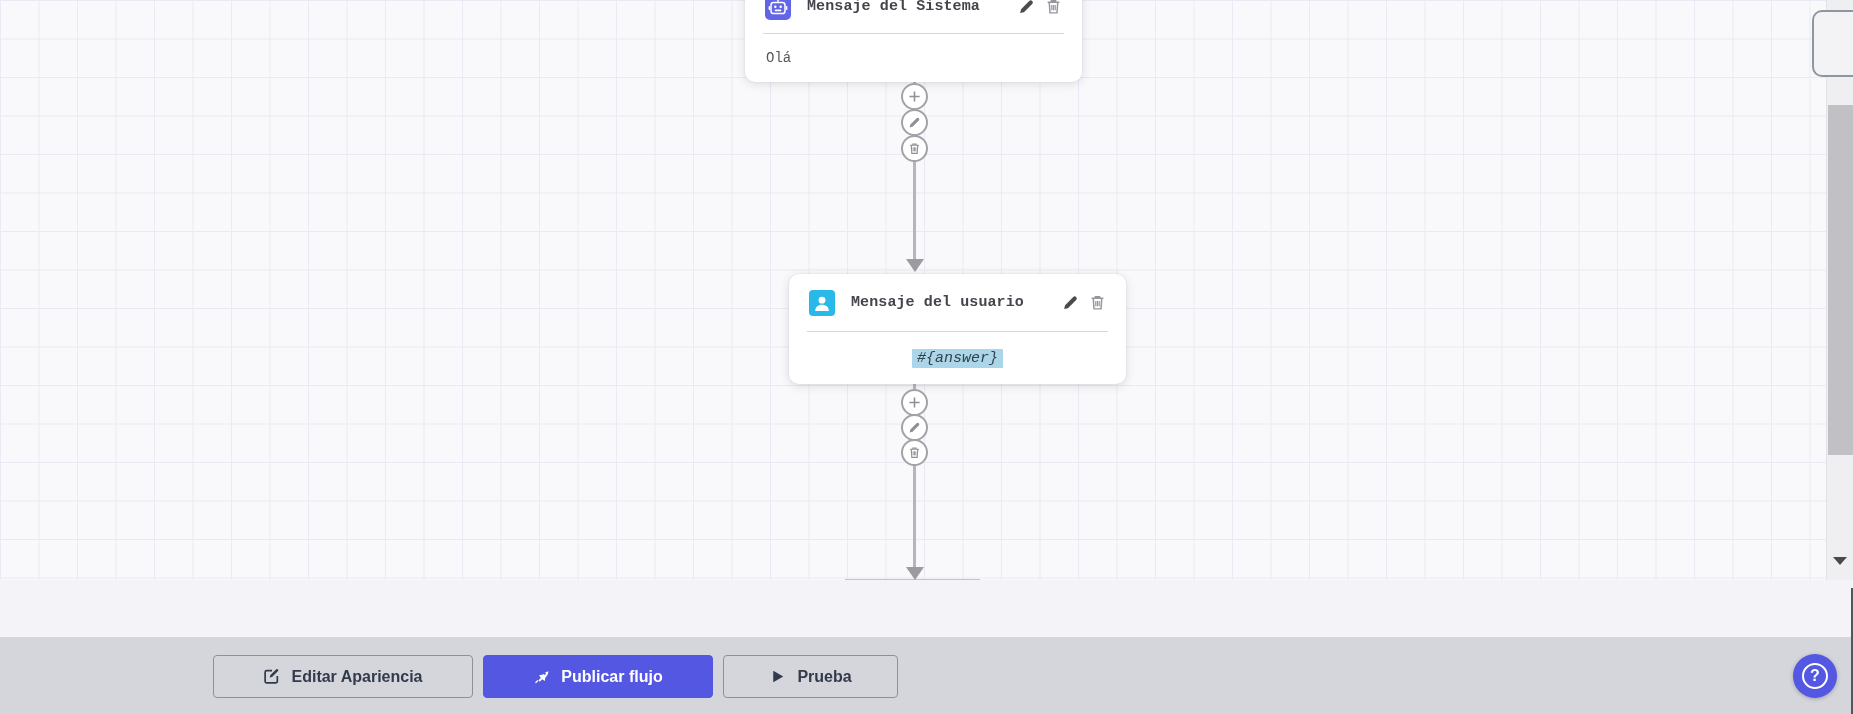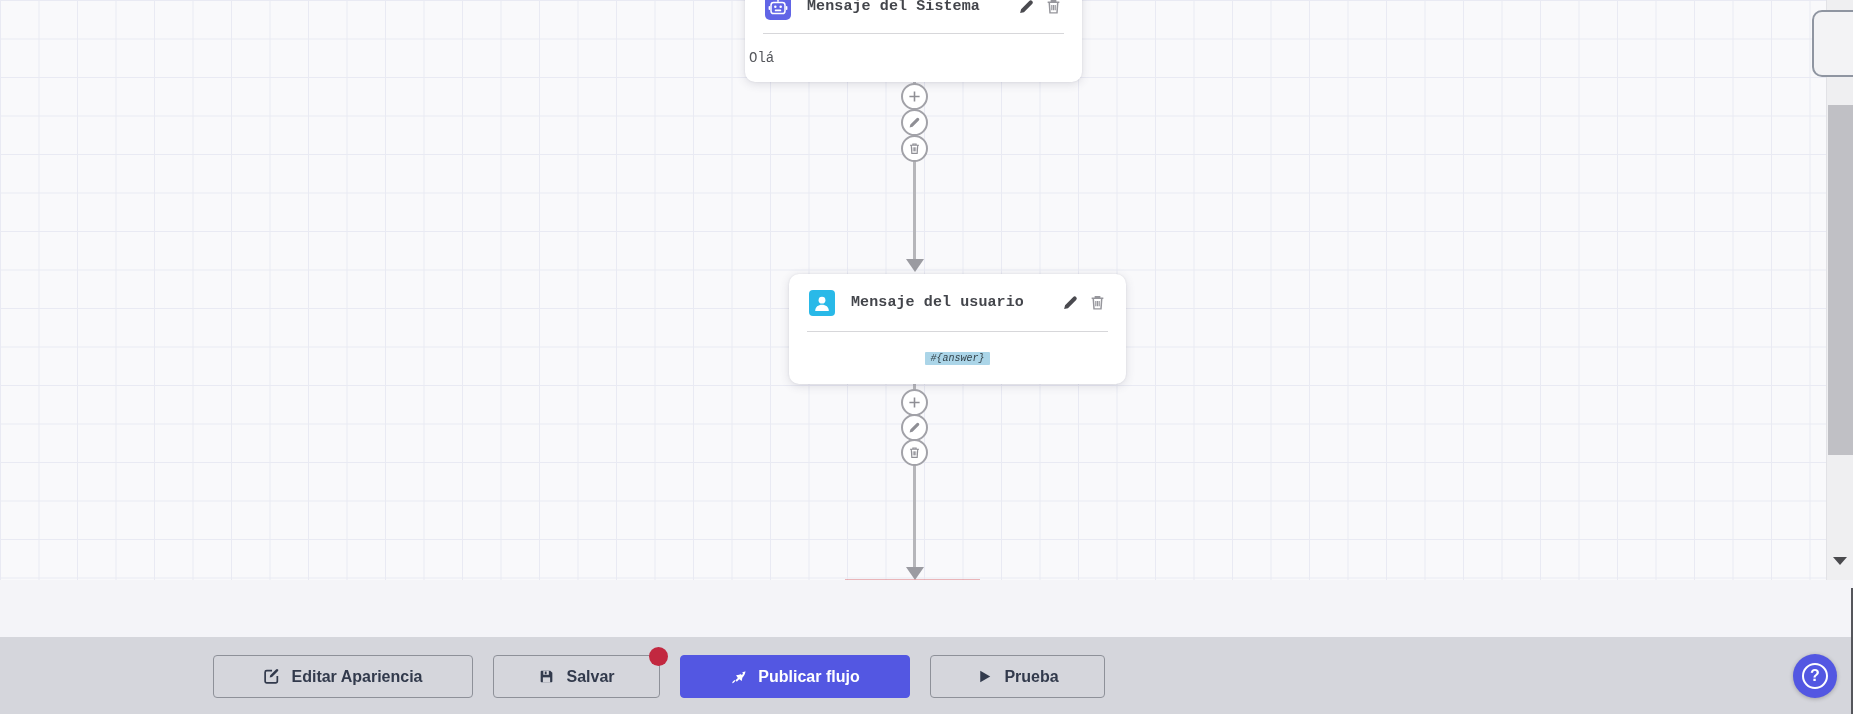--- a/index.html
+++ b/index.html
@@ -27,27 +27,27 @@
   .node-title{ margin-left:16px; font-size:15px; font-weight:700; color:#43454b; letter-spacing:.1px; }
   .node-actions{ margin-left:auto; display:flex; align-items:center; gap:10px; }
   .act{ width:17px; height:17px; cursor:pointer; }
   .act.pencil{ color:#4a4a4f; }
   .act.trash{ color:#96969c; }
   .node-divider{ border-top:1px solid #d7d7da; margin:0 18px; }
   .node-body{ display:flex; align-items:center; font-size:14px; color:#55575c; }
 
   #node-system{ top:-20px; height:102px; }
   #node-system .node-header{ height:53px; }
-  #node-system .node-body{ height:48px; padding-left:4px; }
+  #node-system .node-body{ height:48px; padding-left:21px; }
 
   #node-user{ top:274px; height:110px;margin-left:44px; }
   #node-user .node-header{ height:57px; }
   #node-user .node-body{ height:52px; justify-content:center; }
   .hl-chip{ background:var(--hl); font-style:italic; color:#33424a;
-    font-size:10px; padding:1px 5px; border-radius:1px; }
+    font-size:15px; padding:1px 5px; border-radius:1px; }
 
   
   .vline{ position:absolute; left:913px; width:2.5px; background:#b6b6ba; }
   #line-1{ top:82px; height:178px; }
   #line-2{ top:384px; height:184px; }
   .arrowhead{ position:absolute; left:906px; width:0; height:0;
     border-left:9px solid transparent; border-right:9px solid transparent;
     border-top:13px solid #9b9ba1; }
   #arrow-1{ top:259px; }
   #arrow-2{ top:567px; }
@@ -69,21 +69,21 @@
     border-top:8px solid #4a4a4e; }
   .minimap{ position:absolute; left:1812px; top:10px; width:55px; height:67px;
     background:#f3f3f5; border:2px solid #8f95a1; border-radius:10px; }
   .page-edge{ position:absolute; left:1851px; top:588px; width:2px; height:126px; background:#55565c; }
 
   
   .gap-strip{ position:absolute; left:0; top:580px; width:1853px; height:57px; background:#f4f4f8; }
   .toolbar{ position:absolute; left:0; top:637px; width:1853px; height:77px; background:var(--toolbar-bg); }
 
   
-  .btn-row{ position:absolute; left:213px; top:18px; display:flex; gap:20px; height:33px; }
+  .btn-row{ position:absolute; left:213px; top:18px; display:flex; gap:10px; height:33px; }
   .tbtn{ height:43px; display:flex; align-items:center; justify-content:center; gap:11px;
     border:1.5px solid #8e9199; border-radius:4px; background:transparent;
     color:#323a4c; font-family:"Liberation Sans", sans-serif;
     font-size:16px; font-weight:700; cursor:pointer; position:relative; }
   .tbtn svg{ width:17px; height:17px; flex:0 0 17px; }
   .tbtn.primary{ background:var(--primary); border-color:var(--primary); color:#fff; }
   .badge-dot{ position:absolute; right:-9px; top:-9px; width:19px; height:19px;
     border-radius:50%; background:var(--badge-red); }
 
   
@@ -205,30 +205,20 @@
 
     <button class="tbtn" style="width:260px">
       <svg viewBox="0 0 16 16">
         <path d="M13.5 7.5v5a1.5 1.5 0 0 1-1.5 1.5H3.5A1.5 1.5 0 0 1 2 12.5V4a1.5 1.5 0 0 1 1.5-1.5h5" fill="none" stroke="currentColor" stroke-width="1.6"></path>
         <path d="M14.4 1.6a1.7 1.7 0 0 0-2.4 0L6.8 6.8 6.3 9l2.2-.5 5.2-5.2a1.7 1.7 0 0 0 .7-1.7z" fill="currentColor"></path>
       </svg>
       <span>Editar Apariencia</span>
     </button>
 
 
-    <button class="tbtn" style="width:167px">
-      <svg viewBox="0 0 16 16">
-        <path d="M2.5 3.5c0-.55.45-1 1-1h8l2 2v8c0 .55-.45 1-1 1h-9c-.55 0-1-.45-1-1v-9z" fill="currentColor"></path>
-        <rect x="5" y="2.8" width="5.2" height="3.6" fill="#d5d6dc"></rect>
-        <rect x="6.4" y="3.3" width="1.7" height="2.6" fill="currentColor"></rect>
-        <rect x="4.6" y="8.8" width="6.8" height="4.7" fill="#d5d6dc"></rect>
-      </svg>
-      <span>Salvar</span>
-      <span class="badge-dot"></span>
-    </button>
 
     <button class="tbtn primary" style="width:230px">
       <svg viewBox="0 0 16 16">
         <path d="M14.6 1.4c.3 3-.9 5.7-3 7.8l-.5 3.1-2.4-1.7-2.3 2.3-1.3-1.3 2.3-2.3-1.7-2.4 3.1-.5c2.1-2.1 4.8-3.3 5.8-3z" fill="currentColor"></path>
         <circle cx="10.9" cy="5.1" r="1.15" fill="#5357e2"></circle>
         <path d="M4.6 11.4c-1.2.3-2.3 1.6-2.6 3 1.4-.3 2.7-1.4 3-2.6z" fill="currentColor"></path>
       </svg>
       <span>Publicar flujo</span>
     </button>
 

